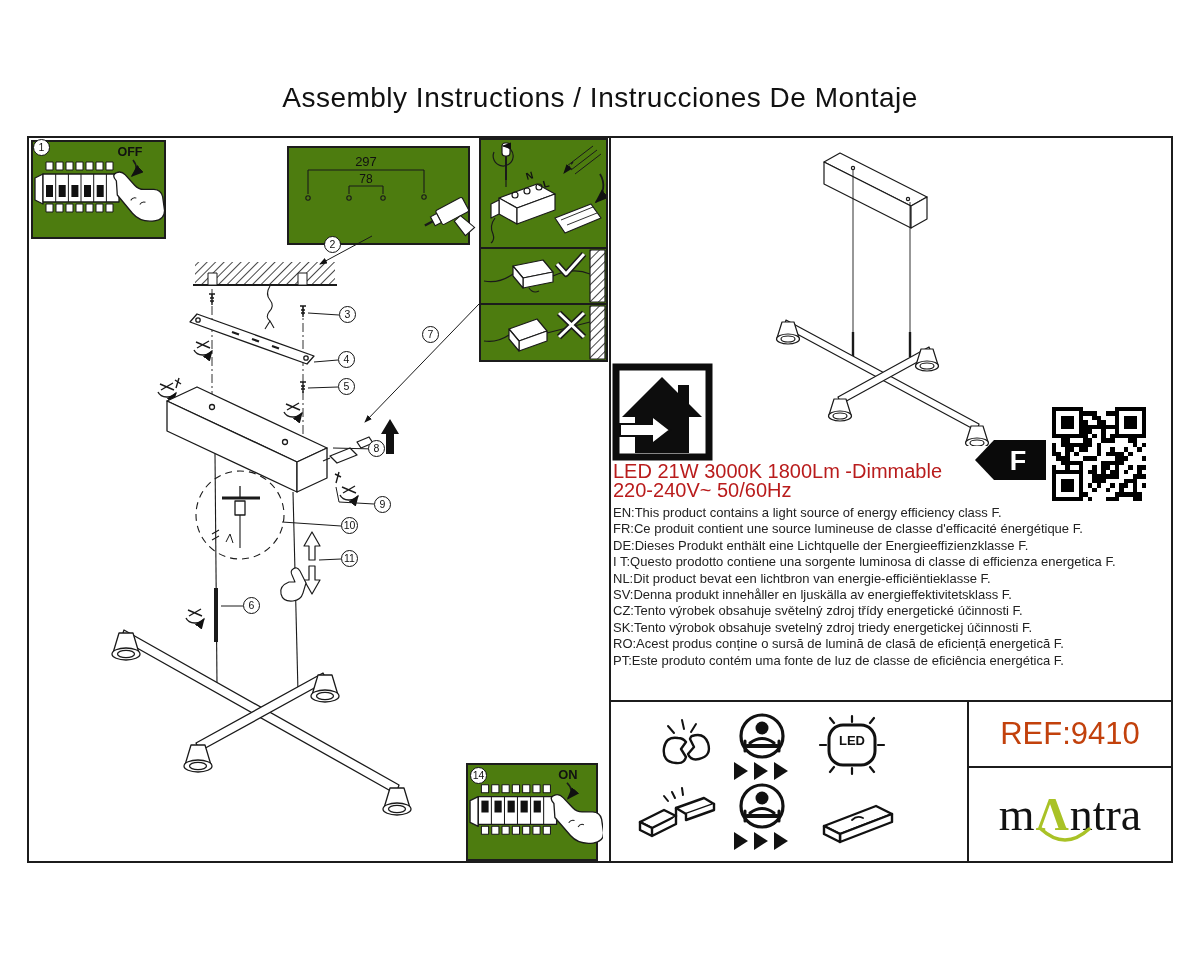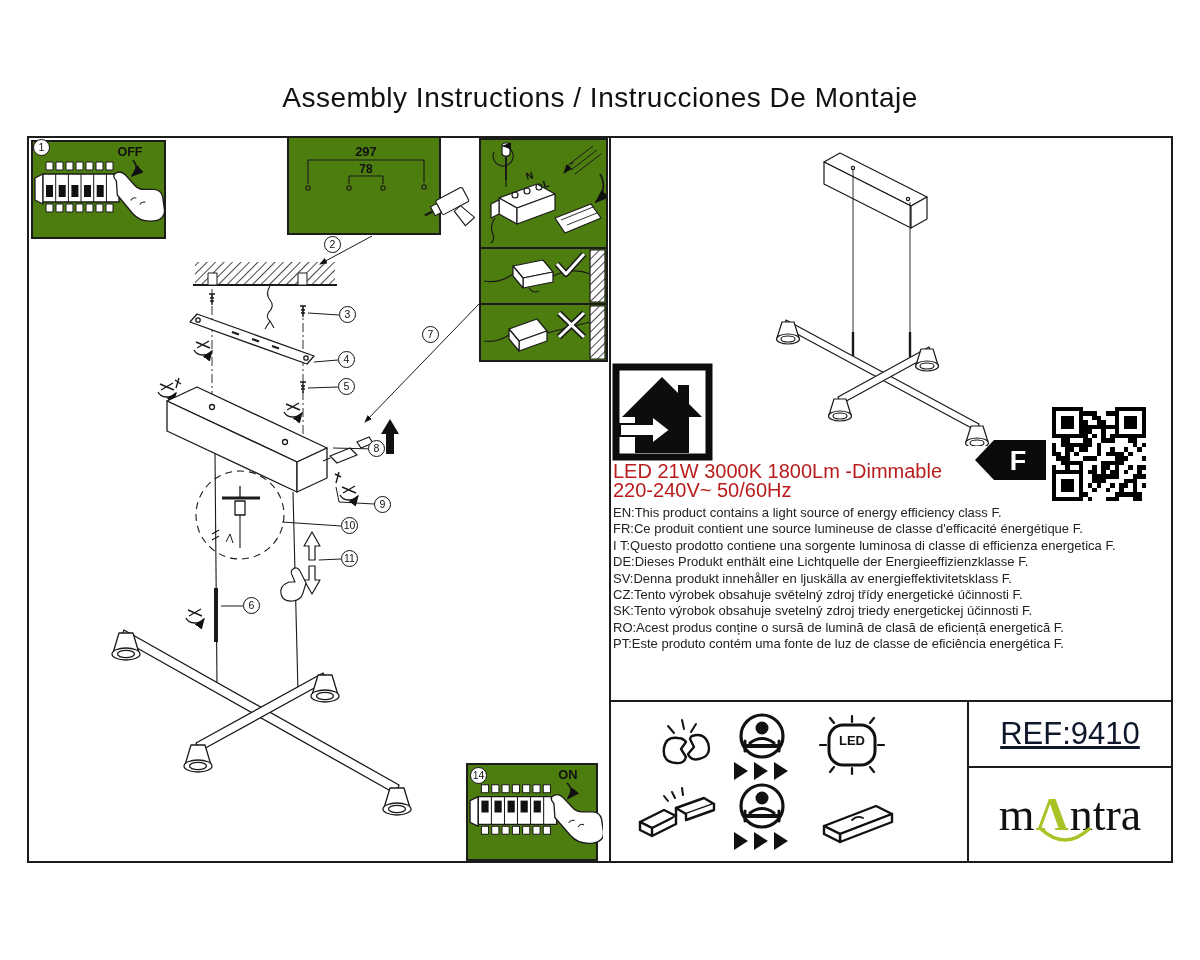--- a/index.html
+++ b/index.html
@@ -12,21 +12,21 @@
          border:2px solid #1c1c1c;box-sizing:border-box;}
   .vline,.hline{position:absolute;background:#1c1c1c;}
   .subbox{position:absolute;border:2px solid #1c1c1c;box-sizing:border-box;background:#4d7c0f;}
   .co{position:absolute;width:17px;height:17px;border:1.5px solid #111;border-radius:50%;
       box-sizing:border-box;background:#fff;font-size:10.5px;line-height:14px;text-align:center;
       z-index:6;color:#111;}
   .spec{position:absolute;left:613px;white-space:nowrap;font-size:20px;color:#b91c1c;}
   .langs{position:absolute;left:613px;top:505px;}
   .lang{height:16.4px;font-size:13px;white-space:nowrap;color:#222;}
   .refbox{position:absolute;left:969px;top:702px;width:202px;height:64px;display:flex;
-          align-items:center;justify-content:center;font-size:31px;color:#0f172a;text-decoration:underline;}
+          align-items:center;justify-content:center;font-size:31px;color:#c2410c;}
   .logobox{position:absolute;left:969px;top:768px;width:202px;height:93px;display:flex;
            align-items:center;justify-content:center;}
   .brand{position:relative;font-family:"Liberation Serif",serif;font-size:46px;color:#111;
          display:flex;align-items:baseline;line-height:1;}
   .brand .caret{color:#a9c226;font-weight:bold;margin:0 1px;}
   .brand .smile{position:absolute;left:38px;bottom:-9px;}
   svg text{font-family:"Liberation Sans",sans-serif;}
   .svglabel{font-size:12.5px;font-weight:bold;fill:#111;}
 </style>
 </head>
@@ -81,21 +81,21 @@
         <g transform="translate(68,34) rotate(-12)">
           <path d="M14,8 q-4,-7 2,-8 q5,-1 8,4 l7,12 q3,5 8,6 l10,2 q7,2 7,9 l-1,14 q-2,9 -12,8 q-14,-1 -20,-12 l-11,-21 z" fill="#fff"></path>
           <path d="M24,30 q3,-3 6,-1 M32,36 q3,-3 6,-1" stroke-width="1"></path>
         </g>
         <path d="M100,18 q7,9 -1,16" stroke-width="1.6" marker-end="url(#ah1)"></path>
       </g>
       <text class="svglabel" x="97" y="14" text-anchor="middle">OFF</text>
     </svg>
   </div>
 
-  <div class="subbox" style="left:287px;top:136px;width:154px;height:99px;font-weight:bold;">
+  <div class="subbox" style="left:287px;top:146px;width:183px;height:99px;">
     <svg width="189" height="95" viewBox="0 0 189 95">
       <g stroke="#1a1a1a" fill="none" stroke-width="1.1">
         <circle cx="19" cy="50" r="2.2"></circle>
           <circle cx="60" cy="50" r="2.2"></circle>
           <circle cx="94" cy="50" r="2.2"></circle>
           <circle cx="135" cy="49" r="2.2"></circle>
         <line x1="19" y1="22" x2="135" y2="22"></line>
         <line x1="19" y1="22" x2="19" y2="46"></line>
           <line x1="135" y1="22" x2="135" y2="45"></line>
         <line x1="60" y1="38" x2="94" y2="38"></line>
@@ -582,22 +582,23 @@
         <rect x="2" y="16" width="3" height="3"></rect>
       </g>
     </svg>
 
   <div class="spec" style="top:460px;">LED 21W 3000K 1800Lm -Dimmable</div>
   <div class="spec" style="top:479px;">220-240V~  50/60Hz</div>
 
   <div class="langs">
     <div class="lang">EN:This product contains a light source of energy efficiency class F.</div>
     <div class="lang">FR:Ce produit contient une source lumineuse de classe d'efficacité énergétique F.</div>
+    <div class="lang">DE:Dieses Produkt enthält eine Lichtquelle der Energieeffizienzklasse F.</div>
     <div class="lang">I T:Questo prodotto contiene una sorgente luminosa di classe di efficienza energetica F.</div>
-    <div class="lang">DE:Dieses Produkt enthält eine Lichtquelle der Energieeffizienzklasse F.</div>
+    <div class="lang">NL:Dit product bevat een lichtbron van energie-efficiëntieklasse F.</div>
     <div class="lang">SV:Denna produkt innehåller en ljuskälla av energieffektivitetsklass F.</div>
     <div class="lang">CZ:Tento výrobek obsahuje světelný zdroj třídy energetické účinnosti F.</div>
     <div class="lang">SK:Tento výrobok obsahuje svetelný zdroj triedy energetickej účinnosti F.</div>
     <div class="lang">RO:Acest produs conține o sursă de lumină de clasă de eficiență energetică F.</div>
     <div class="lang">PT:Este produto contém uma fonte de luz de classe de eficiência energética F.</div>
   </div>
 
   <svg class="abs" style="left:622px;top:704px;" width="344" height="156" viewBox="0 0 344 156">
     <g stroke="#111" stroke-width="2.4" fill="none" stroke-linejoin="round" stroke-linecap="round">
       <g transform="translate(38,14)">

